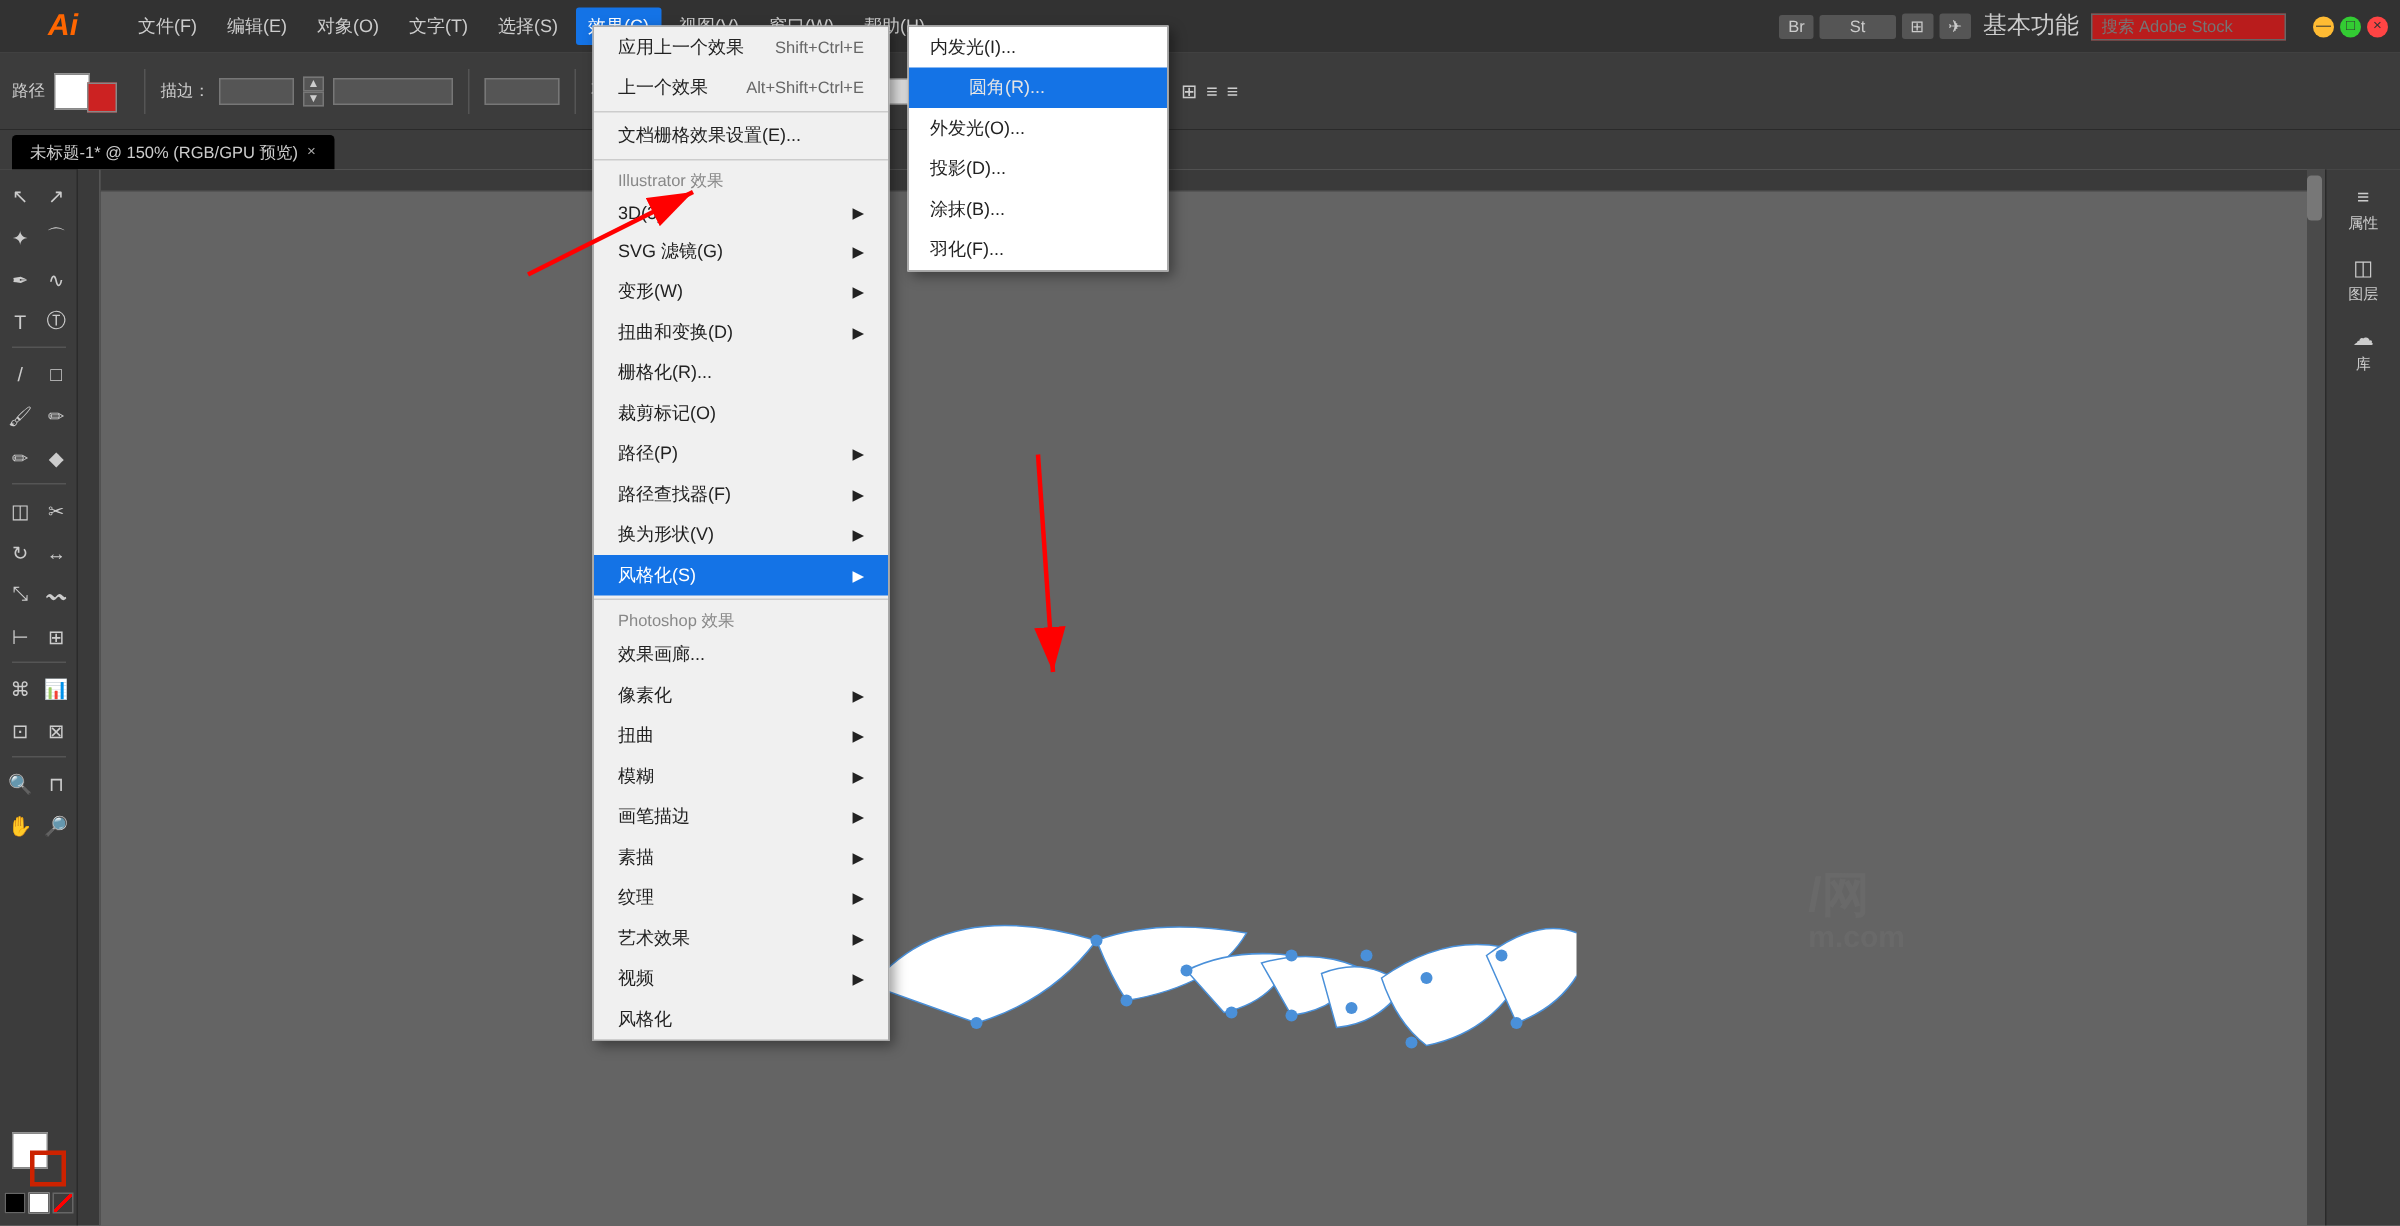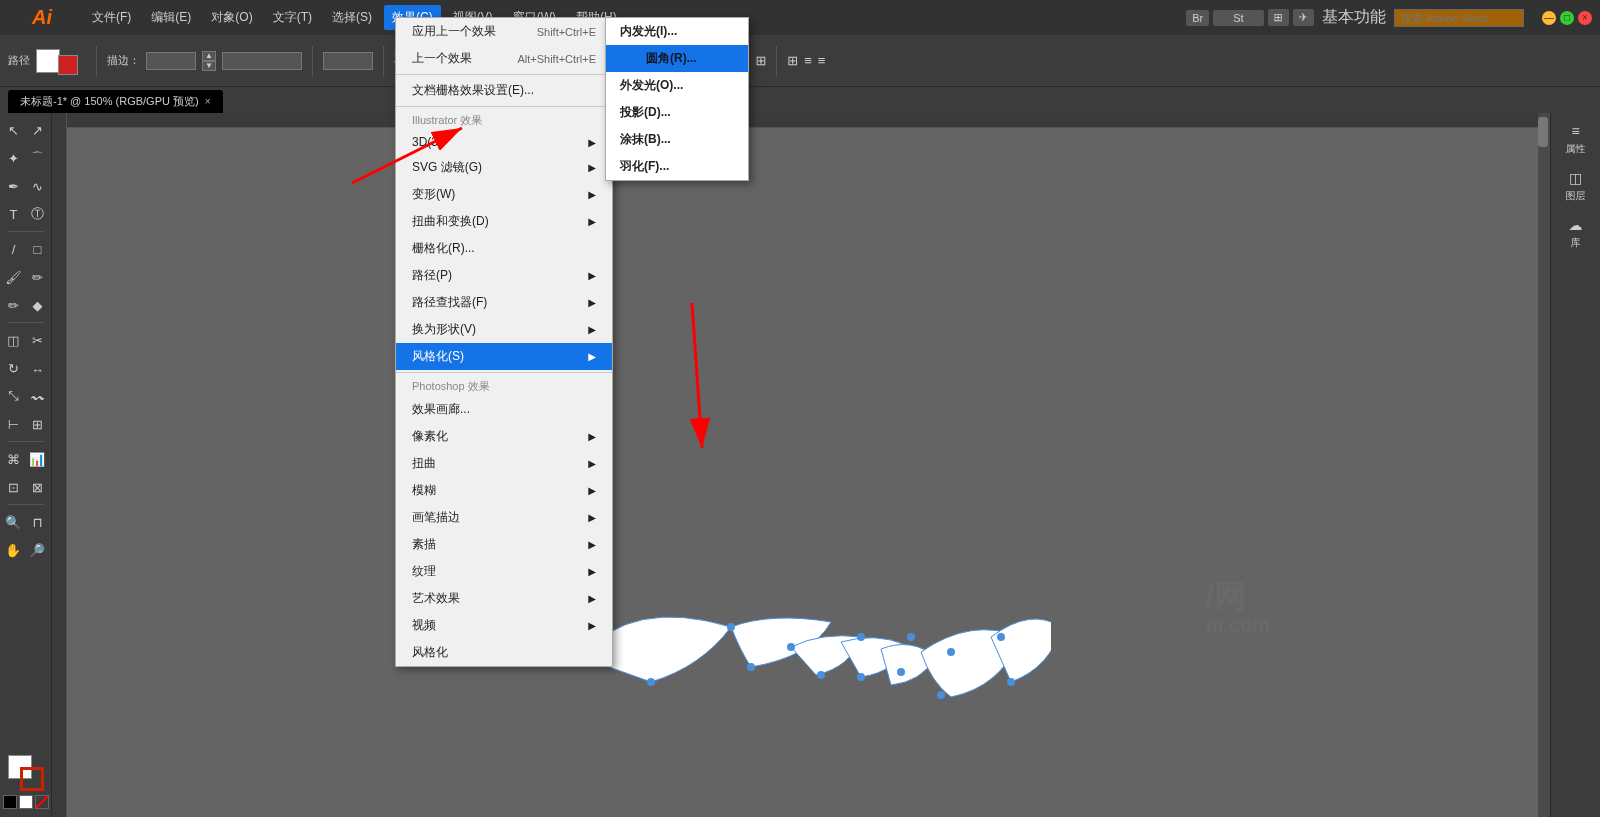--- a/index.html
+++ b/index.html
@@ -265,21 +265,21 @@
     }
 
     
     #dropdown-effect {
       position: absolute;
       top: 17px;
       left: 395px;
       background: #f0f0f0;
       border: 1px solid #aaa;
       box-shadow: 3px 3px 8px rgba(0,0,0,0.4);
-      width: 218px;
+      width: 198px;
       z-index: 100;
       font-size: 12px;
     }
     .dd-item {
       padding: 5px 16px;
       cursor: pointer;
       color: #222;
       display: flex;
       justify-content: space-between;
       align-items: center;
@@ -290,31 +290,30 @@
     .dd-separator { height: 1px; background: #ccc; margin: 2px 0; }
     .dd-section-header { padding: 4px 16px 2px; color: #888; font-size: 11px; }
 
     #submenu-stylize {
       position: absolute;
       top: 17px;
       left: 605px;
       background: white;
       border: 1px solid #aaa;
       box-shadow: 3px 3px 8px rgba(0,0,0,0.4);
-      width: 144px;
+      width: 174px;
       z-index: 101;
       font-size: 12px;
-      font-weight: bold;
     }
     .sub-item {
       padding: 5px 14px;
       cursor: pointer;
       color: #222;
     }
-    .sub-item.highlighted { background: #1473e6; color: #0f172a; padding-left: 40px; }
+    .sub-item.highlighted { background: #1473e6; color: #e5e5e5; padding-left: 40px; }
 
     
     .red-arrow {
       position: absolute;
       pointer-events: none;
       z-index: 200;
     }
 
     
     #ruler-top {
@@ -351,21 +350,21 @@
   </div>
 
   <div id="title-right">
     <div style="display:flex;align-items:center;gap:4px;">
       <span style="background:#555;padding:2px 6px;border-radius:2px;font-size:11px;color:#ccc;">Br</span>
       <span style="background:#555;padding:2px 20px;border-radius:2px;font-size:11px;color:#ccc;">St</span>
       <span style="background:#555;padding:2px 6px;border-radius:2px;font-size:11px;color:#ccc;">⊞</span>
       <span style="background:#555;padding:2px 6px;border-radius:2px;font-size:11px;color:#ccc;">✈</span>
     </div>
     <span style="color:#ccc;font-size:16px;">基本功能</span>
-    <input type="text" style="background: #a16207; border: 1px solid rgb(102, 102, 102); color: rgb(204, 204, 204); padding: 2px 6px; font-size: 11px; width: 130px;" placeholder="搜索 Adobe Stock">
+    <input type="text" style="background: #b91c1c; border: 1px solid rgb(102, 102, 102); color: rgb(204, 204, 204); padding: 2px 6px; font-size: 11px; width: 130px;" placeholder="搜索 Adobe Stock">
     <div id="window-controls">
       <div class="win-btn win-min">—</div>
       <div class="win-btn win-max">□</div>
       <div class="win-btn win-close">×</div>
     </div>
   </div>
 </div>
 
 <div id="toolbar">
   <span class="toolbar-label">路径</span>
@@ -608,20 +607,23 @@
     <span class="arrow">▶</span>
   </div>
   <div class="dd-item">
     <span>扭曲和变换(D)</span>
     <span class="arrow">▶</span>
   </div>
   <div class="dd-item">
     <span>栅格化(R)...</span>
   </div>
   <div class="dd-item">
+    <span>裁剪标记(O)</span>
+  </div>
+  <div class="dd-item">
     <span>路径(P)</span>
     <span class="arrow">▶</span>
   </div>
   <div class="dd-item">
     <span>路径查找器(F)</span>
     <span class="arrow">▶</span>
   </div>
   <div class="dd-item">
     <span>换为形状(V)</span>
     <span class="arrow">▶</span>

